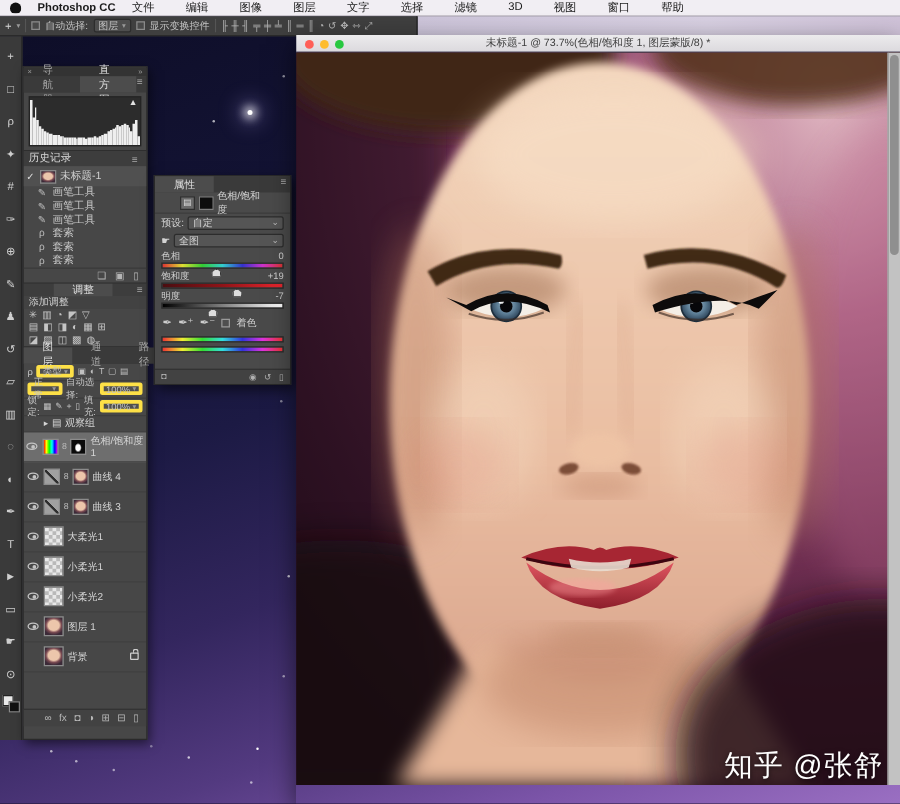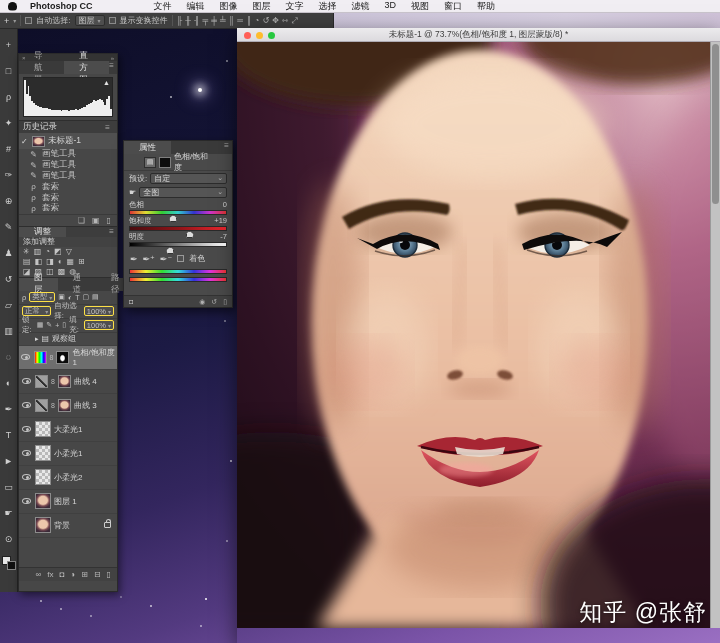--- a/index.html
+++ b/index.html
@@ -81,21 +81,21 @@
   .adj-section { border-top:1px solid #2e2e2e; }
   .adj-tabrow { height:10px; }
   .adj-label { height:10px; padding:0 4px; font-size:8px; color:#cfcfcf; display:flex; align-items:center; background:#424242; }
   .adj-grid { padding:0 4px; }
   .adj-row { display:flex; gap:4px; height:10px; align-items:center; justify-content:flex-start; }
   .adj-ico { font-size:8px; color:#c4c4c4; }
 
   .layers-section { border-top:1px solid #2e2e2e; display:flex; flex-direction:column; height:304px; }
   .filter-row,.blend-row,.lock-row { height:14px; display:flex; align-items:center; gap:3px;
     padding:0 3px; font-size:7.5px; color:#c3c3c3; border-bottom:1px solid #3d3d3d; }
-  .mini-select { background:#4f4f4f; border:1px solid #fde047; border-radius:2px; height:10px;
+  .mini-select { background:#4f4f4f; border:3px solid #fde047; border-radius:2px; height:10px;
     display:flex; align-items:center; padding:0 2px; gap:2px; }
   .lk { font-size:7px; color:#c0c0c0; }
   .layer-list { flex:1; overflow:hidden; }
   .layer-row { height:24px; display:flex; align-items:center; gap:3px; padding:0 2px;
     border-bottom:1px solid #404040; font-size:8px; color:#d6d6d6; }
   .layer-row.group-row { height:13px; font-size:8px; }
   .layer-row.selected { background:#6e6e6e;justify-content:flex-end; }
   .eye-cell { width:11px; display:flex; justify-content:center; }
   .eye { width:9px; height:6px; border:1px solid #c4c4c4; border-radius:50%; position:relative; }
   .eye::after { content:""; position:absolute; left:2.5px; top:1px; width:3px; height:3px;
@@ -170,21 +170,21 @@
 <div class="screen">
   <div class="wallpaper">
     <div class="stars"></div>
     <div class="star-big"></div>
   </div>
   <div class="desk-top-strip"></div>
 
   <div class="menubar">
     <span class="apple"></span>
     <span class="appname">Photoshop CC</span>
-    <span id="menu-items" style="display:flex;gap:15px;margin-left:48px;">
+    <span id="menu-items" style="display:flex;gap:25px;">
         <span>文件</span>
         <span>编辑</span>
         <span>图像</span>
         <span>图层</span>
         <span>文字</span>
         <span>选择</span>
         <span>滤镜</span>
         <span>3D</span>
         <span>视图</span>
         <span>窗口</span>
@@ -350,21 +350,21 @@
         </div>
       <div class="hist-foot" id="history-foot">
           <span>❏</span>
           <span>▣</span>
           <span>▯</span>
         </div>
     </div>
 
     <div class="adj-section">
       <div class="phead adj-tabrow">
-        <span class="tab active" style="height:10px;">调整</span>
+        <span class="tab active" style="height:10px;margin-left:24px;">调整</span>
         <span class="pmenu-icon">≡</span>
       </div>
       <div class="adj-label">添加调整</div>
       <div class="adj-grid" id="adj-grid">
           <div class="adj-row">
             <span class="adj-ico">✳</span>
             <span class="adj-ico">▥</span>
             <span class="adj-ico">◔</span>
             <span class="adj-ico">◩</span>
             <span class="adj-ico">▽</span>

